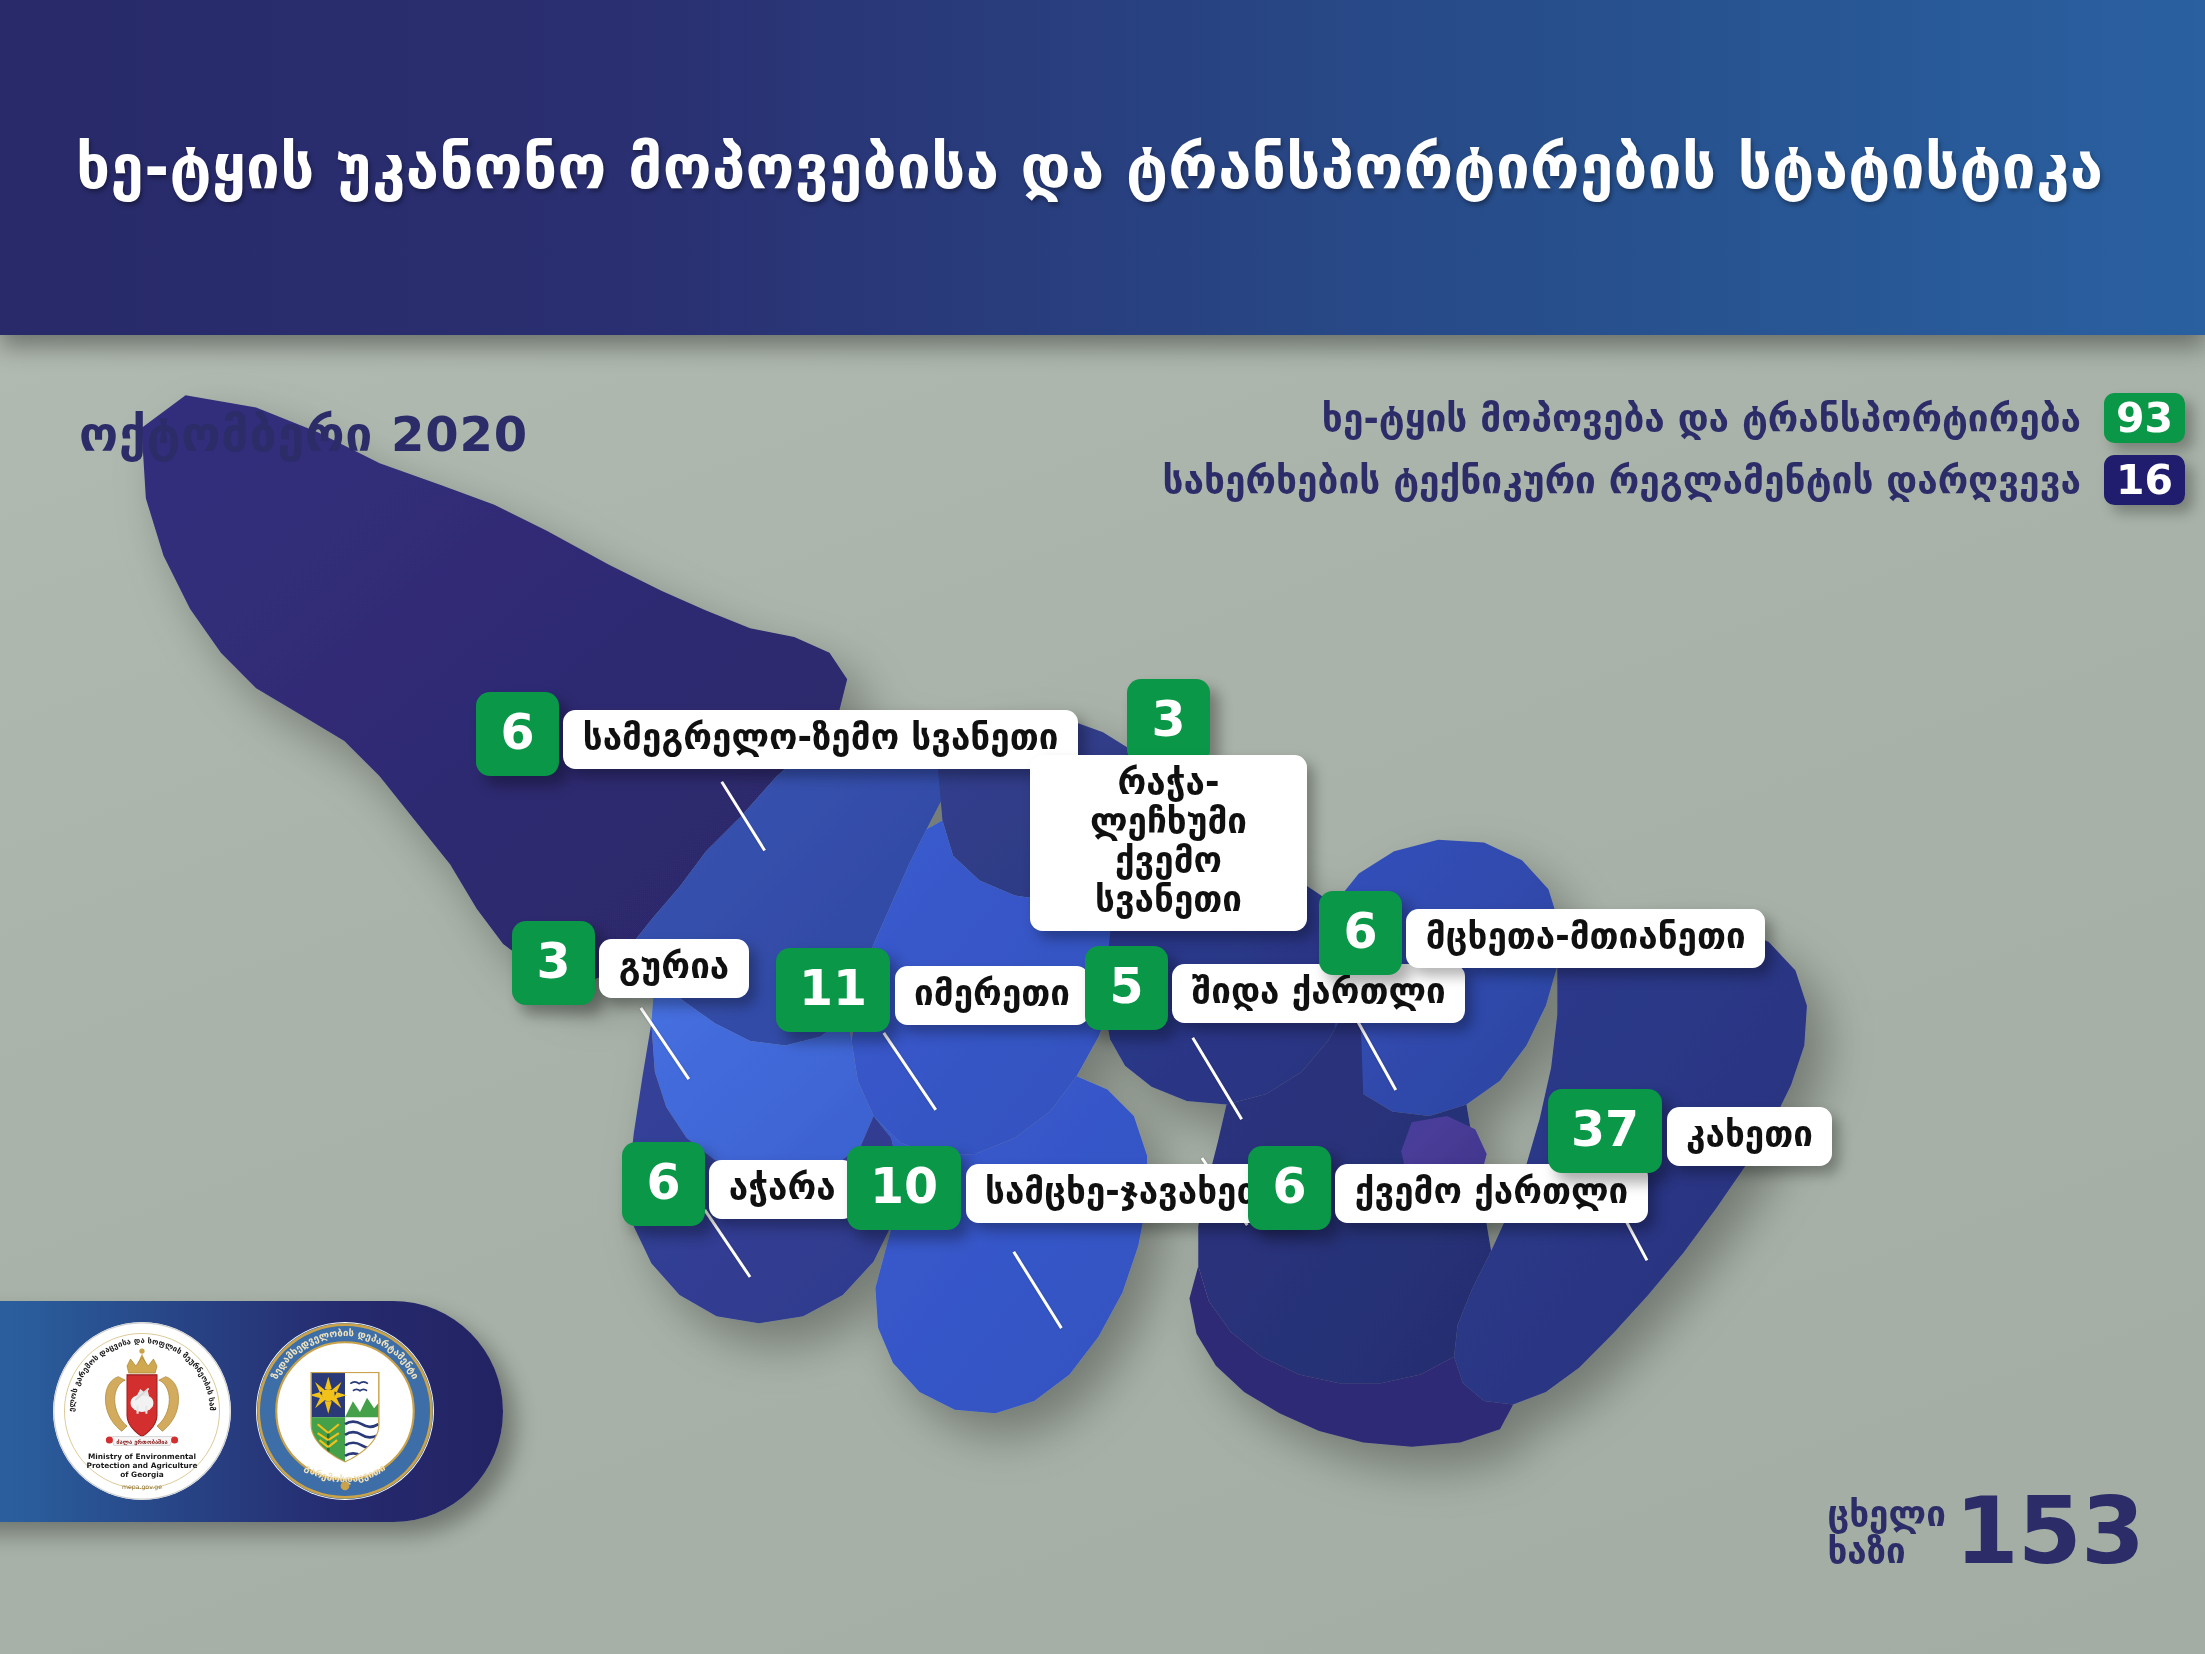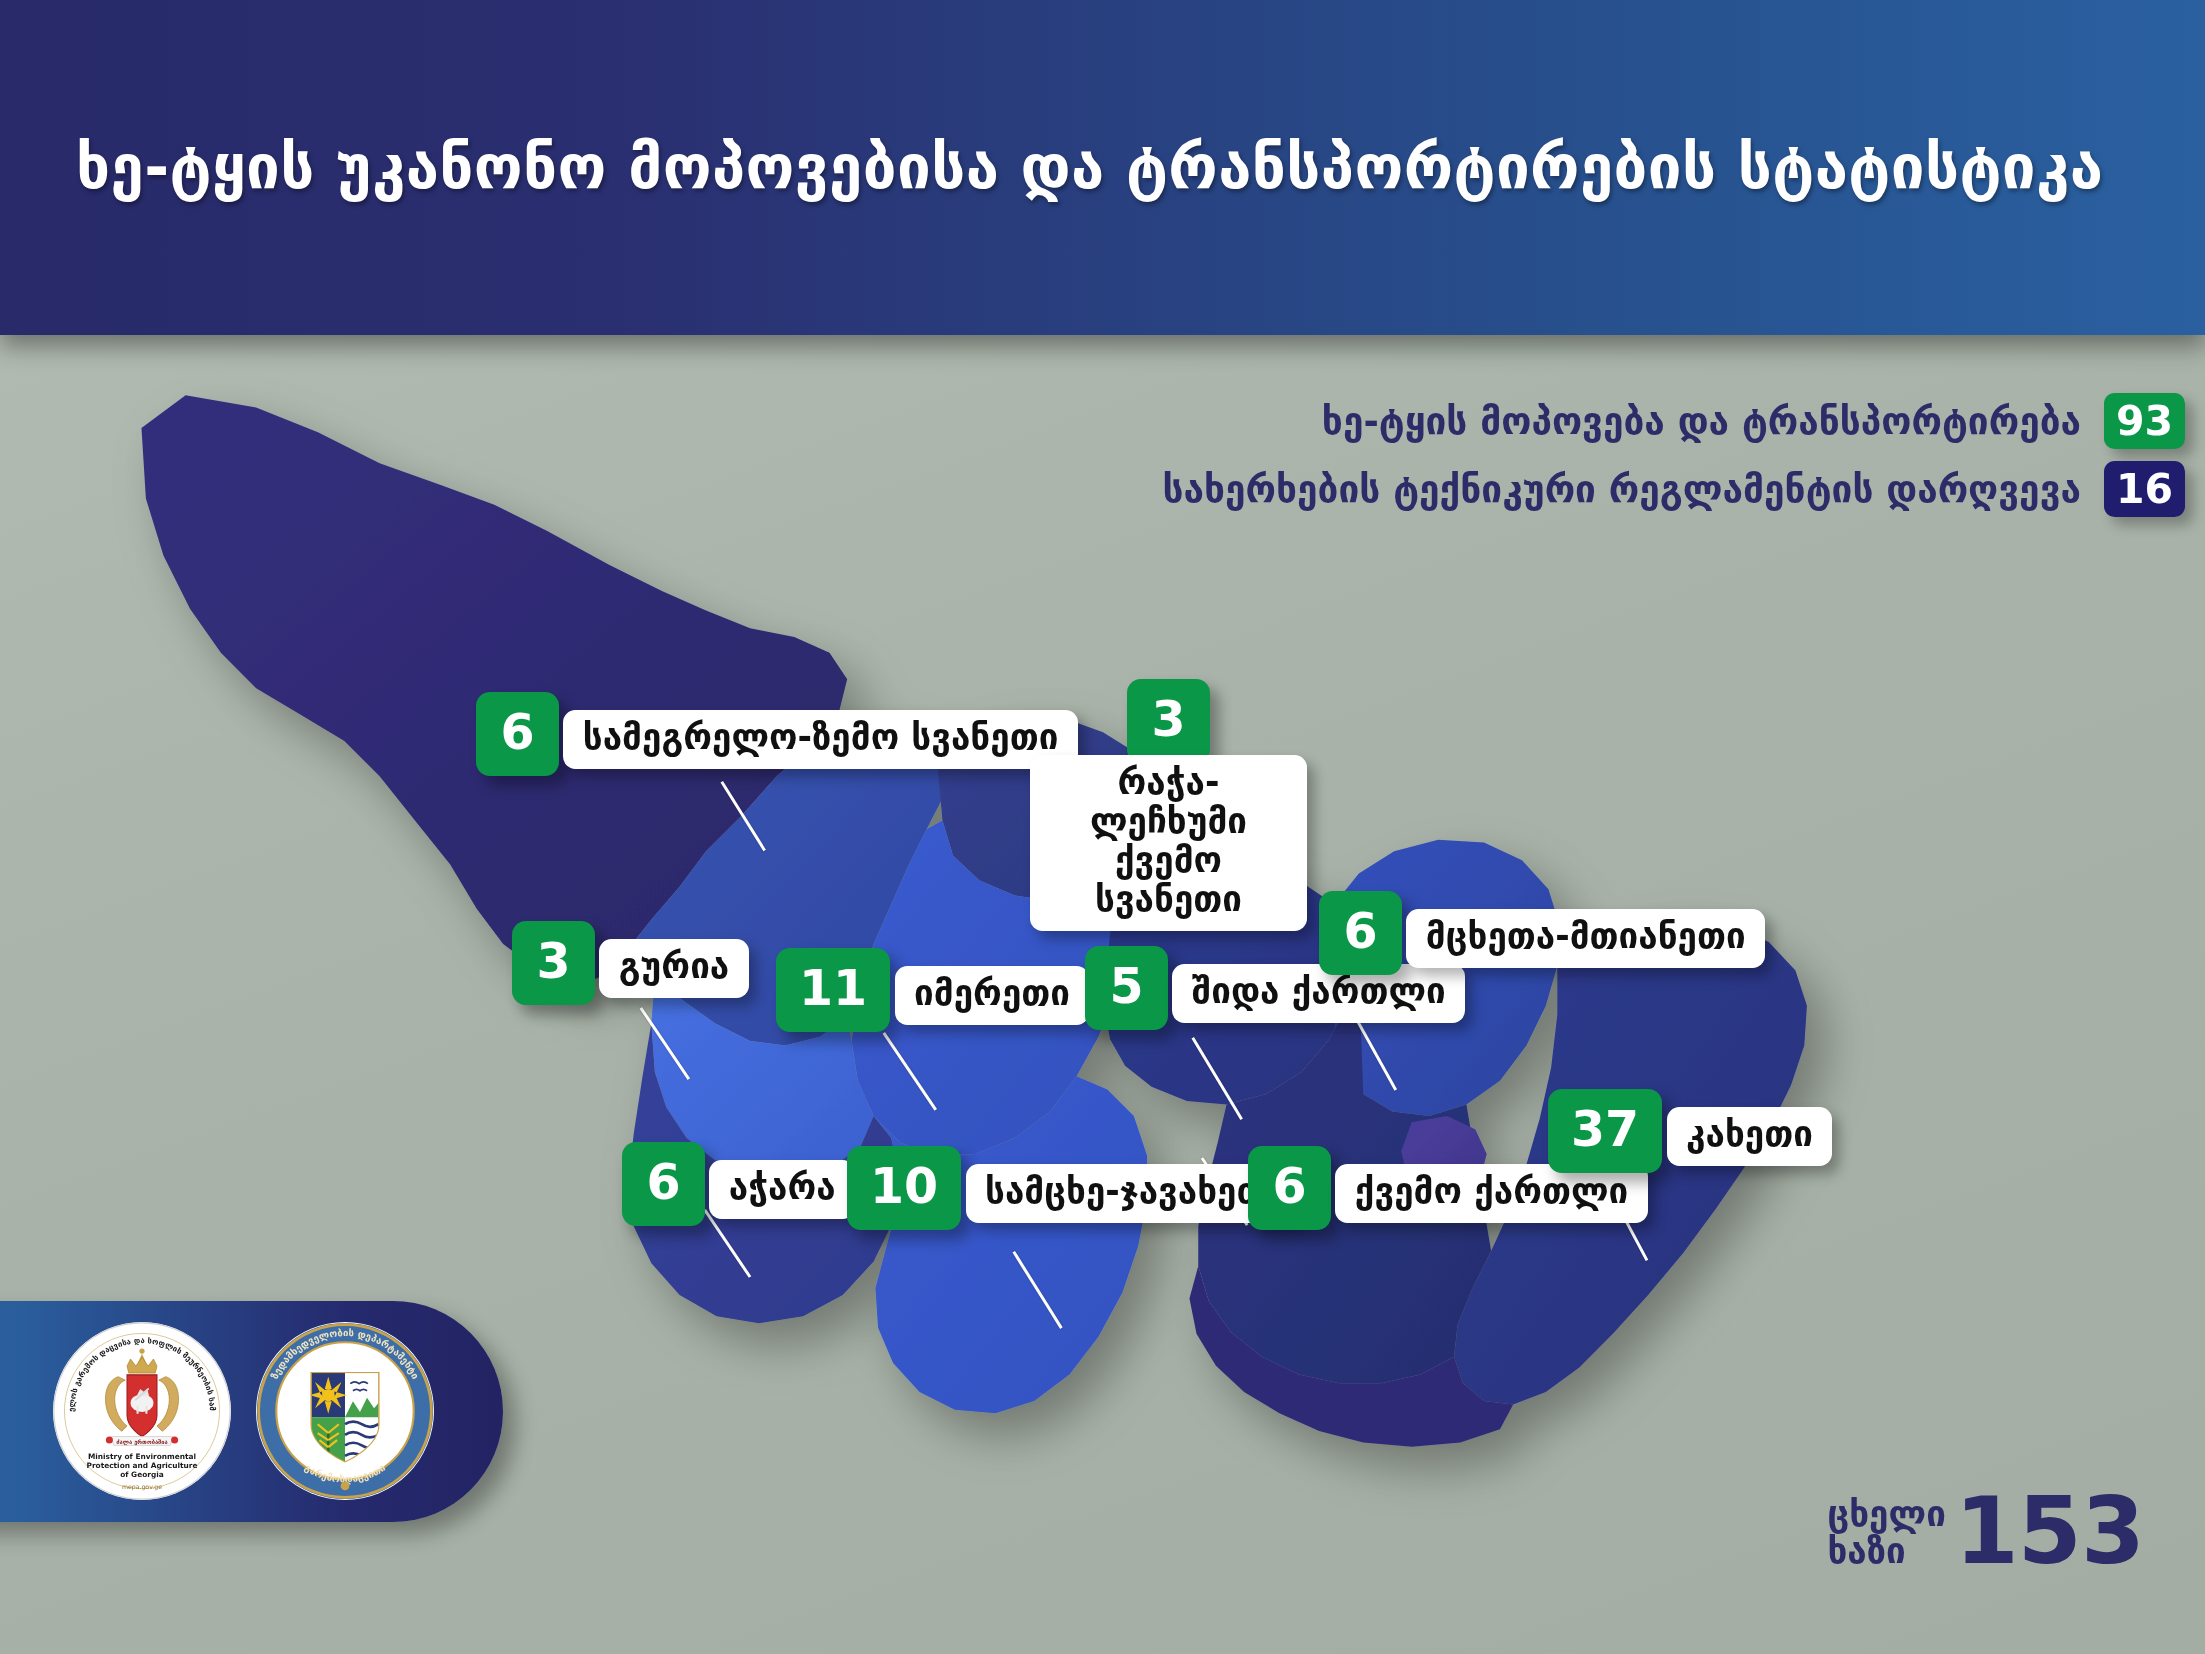--- a/index.html
+++ b/index.html
@@ -67,21 +67,21 @@
   .legend-text {
     color: #2b2c68;
     font-size: 37px;
     font-weight: 700;
     text-align: left;
     margin-right: 23px;
     white-space: nowrap;
   }
   .legend-badge {
     width: 81px;
-    height: 56px;
+    height: 50px;
     border-radius: 10.6px;
     display: flex;
     align-items: center;
     justify-content: center;
     color: #ffffff;
     font-size: 41px;
     font-weight: 700;
     box-shadow: 8px 8px 12.4px rgba(0,0,0,0.28);
     margin-right: 21px;
   }
@@ -281,20 +281,21 @@
 
         <path d="M1358,1095 L1370,1135 L1395,1170 L1430,1198 L1472,1218 L1518,1228 L1565,1228 L1610,1218 L1648,1198 L1658,1228 L1682,1248 L1715,1252 L1700,1280 L1655,1295 L1600,1300 L1545,1295 L1495,1282 L1450,1262 L1410,1238 L1378,1208 L1356,1172 L1348,1132 Z" fill="#2e2a76"></path>
       </g>
     </svg>
   </div>
 
   <div id="header">
     <div id="header-title">ხე-ტყის უკანონო მოპოვებისა და ტრანსპორტირების სტატისტიკა</div>
   </div>
 
+  <div id="date-label">ოქტომბერი  2020</div>
 
   <div id="legend">
     <div class="legend-row">
       <span class="legend-text">ხე-ტყის მოპოვება და ტრანსპორტირება</span>
       <span class="legend-badge green">93</span>
     </div>
     <div class="legend-row">
       <span class="legend-text">სახერხების ტექნიკური რეგლამენტის დარღვევა</span>
       <span class="legend-badge navy">16</span>
     </div>

